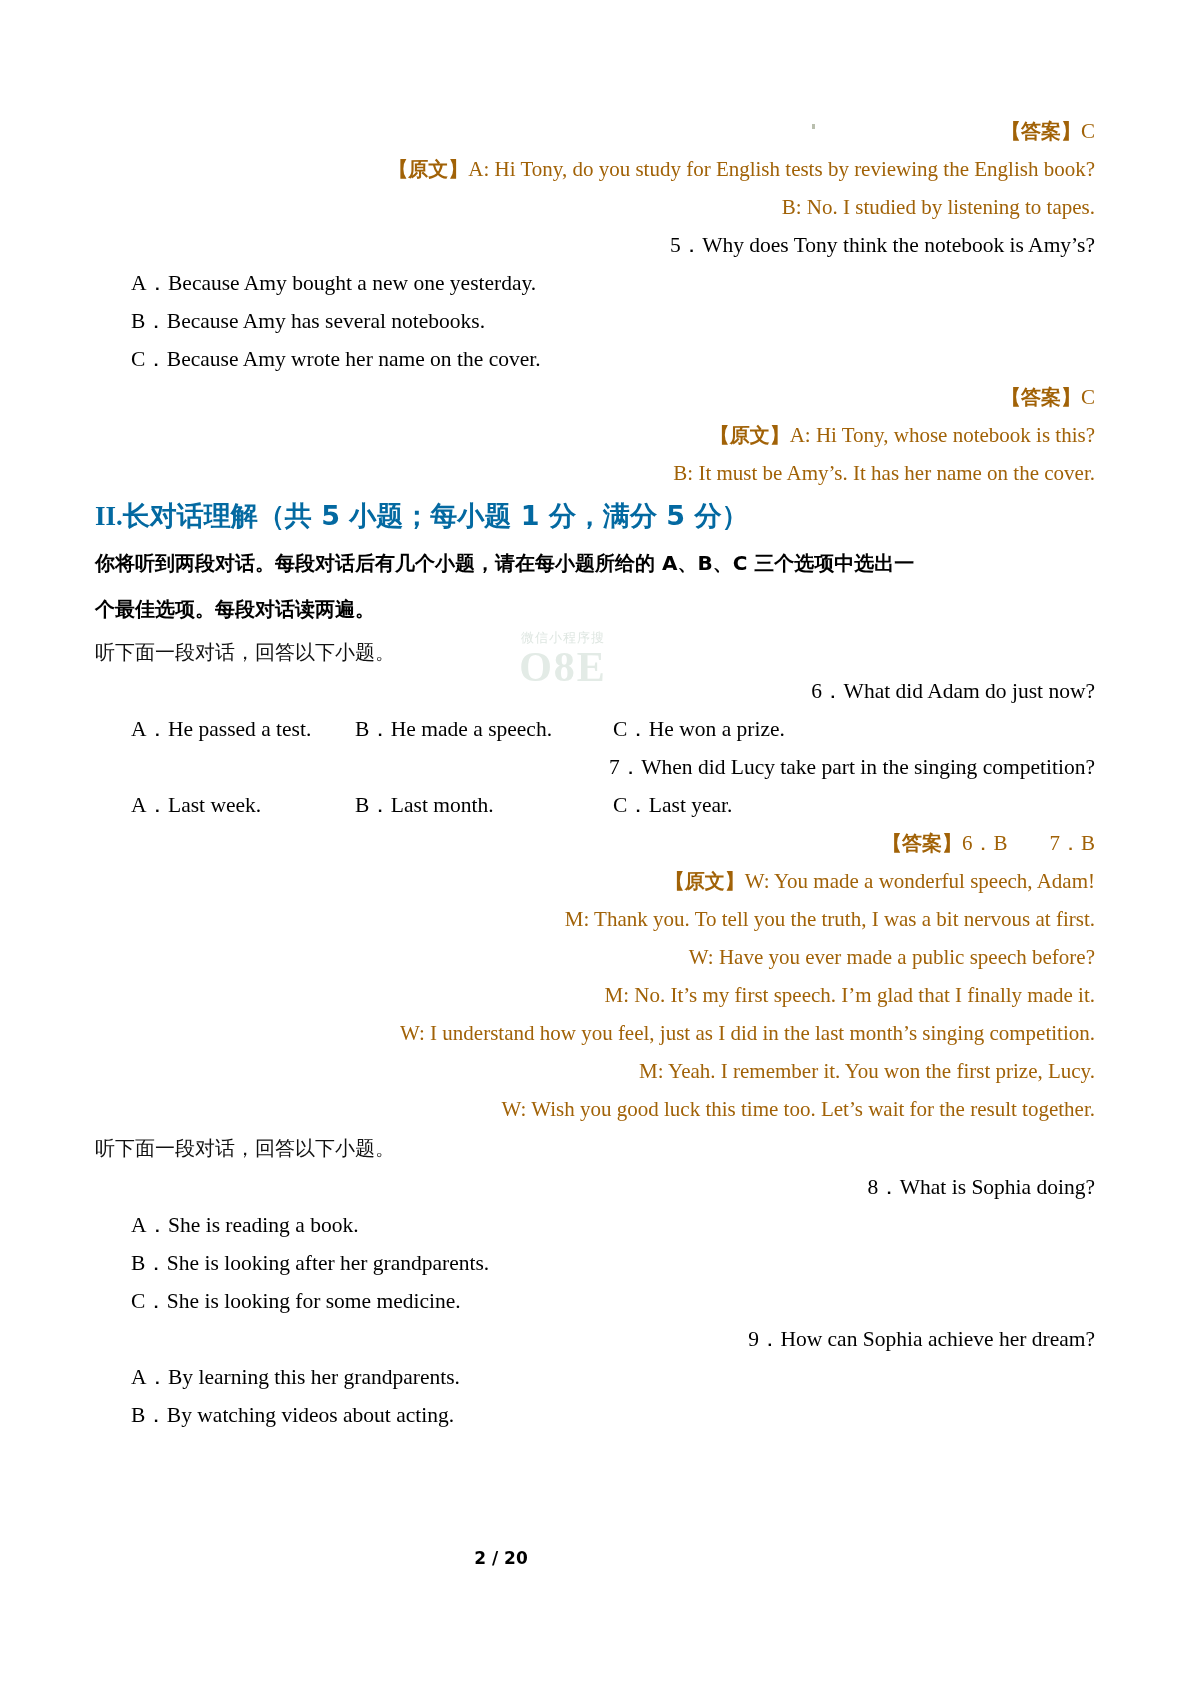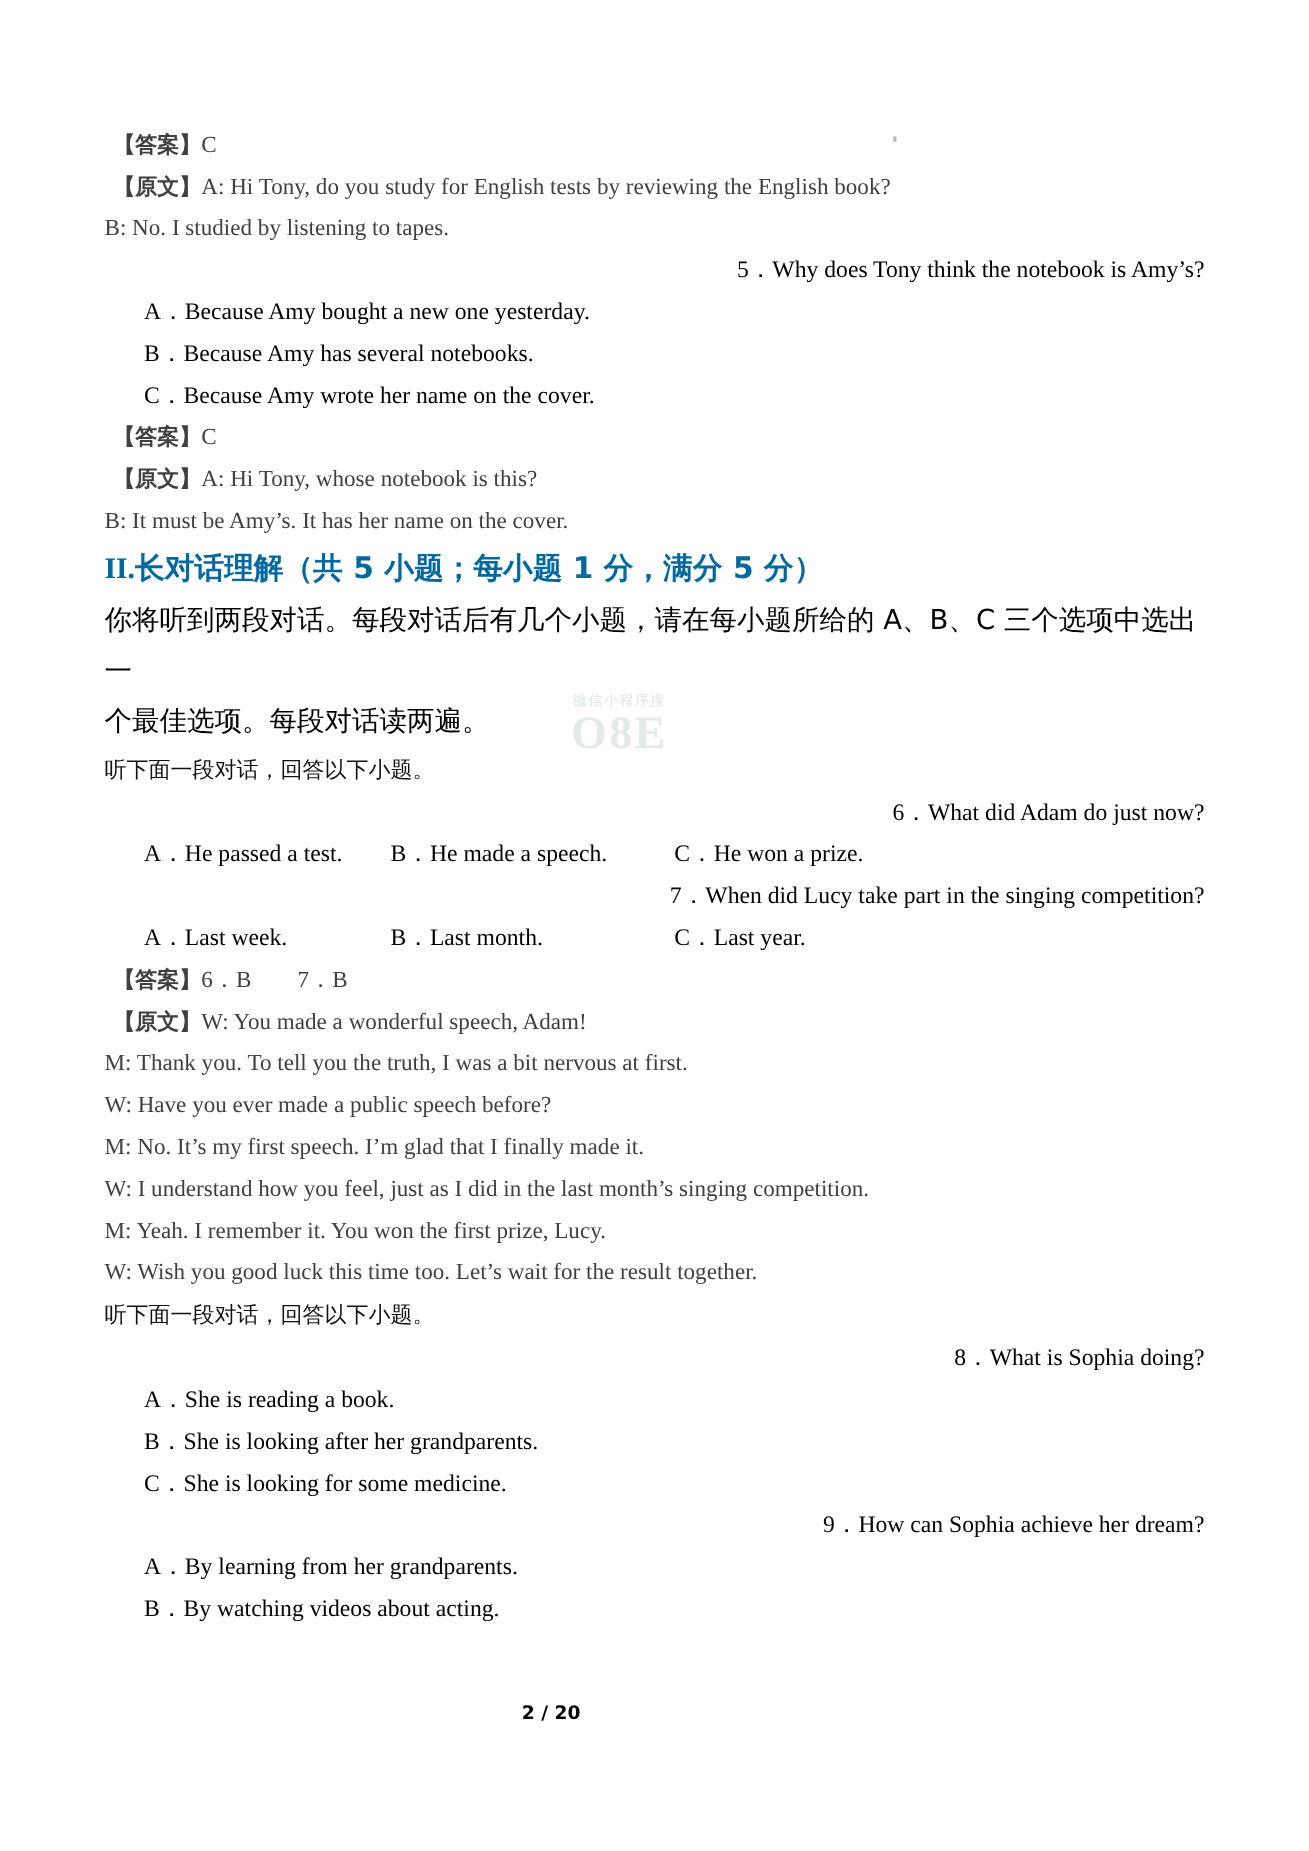--- a/index.html
+++ b/index.html
@@ -63,24 +63,25 @@
     line-height: 38px;
     white-space: nowrap;
   }
   .optlbl {
     display: inline-block;
     min-width: 30px;
   }
 
   
   .redline {
-    color: #404040;
+    color: #a16207;
     font-size: 21px;
     line-height: 38px;
     white-space: nowrap;
+    text-align: right;
   }
   .redline.indent { padding-left: 8px; }
   .tag {
     font-family: "DejaVu Sans", "Liberation Sans", sans-serif;
     font-weight: bold;
     font-size: 20px;
   }
 
   
   .sec-head {
@@ -90,22 +91,22 @@
     line-height: 48px;
     color: #0369a1;
     white-space: nowrap;
   }
   .sec-head .rom {
     font-family: "Liberation Serif", serif;
     font-weight: bold;
   }
   .sec-instr {
     font-family: "DejaVu Sans", "Liberation Sans", sans-serif;
-    font-weight: normal;
-    font-size: 25px;
+    font-weight: bold;
+    font-size: 20px;
     line-height: 46px;
     color: #000;
     width: 1000px;
   }
   
   .cn-line {
     font-family: "DejaVu Sans", "Liberation Sans", sans-serif;
     font-size: 20px;
     line-height: 40px;
     color: #111;
@@ -220,20 +221,20 @@
     <div class="redline">W: Wish you good luck this time too. Let’s wait for the result together.</div>
 
     <div class="cn-line">听下面一段对话，回答以下小题。</div>
 
     <div class="qline"><span class="qnum">8．</span><span>What is Sophia doing?</span></div>
     <div class="opt-stack"><span class="optlbl">A．</span><span>She is reading a book.</span></div>
     <div class="opt-stack"><span class="optlbl">B．</span><span>She is looking after her grandparents.</span></div>
     <div class="opt-stack"><span class="optlbl">C．</span><span>She is looking for some medicine.</span></div>
 
     <div class="qline"><span class="qnum">9．</span><span>How can Sophia achieve her dream?</span></div>
-    <div class="opt-stack"><span class="optlbl">A．</span><span>By learning from her grandparents.</span></div>
+    <div class="opt-stack"><span class="optlbl">A．</span><span>By learning this her grandparents.</span></div>
     <div class="opt-stack"><span class="optlbl">B．</span><span>By watching videos about acting.</span></div>
 
   </div>
 
   <div class="footer">2 / 20</div>
 
 </div>
 
 </body></html>

